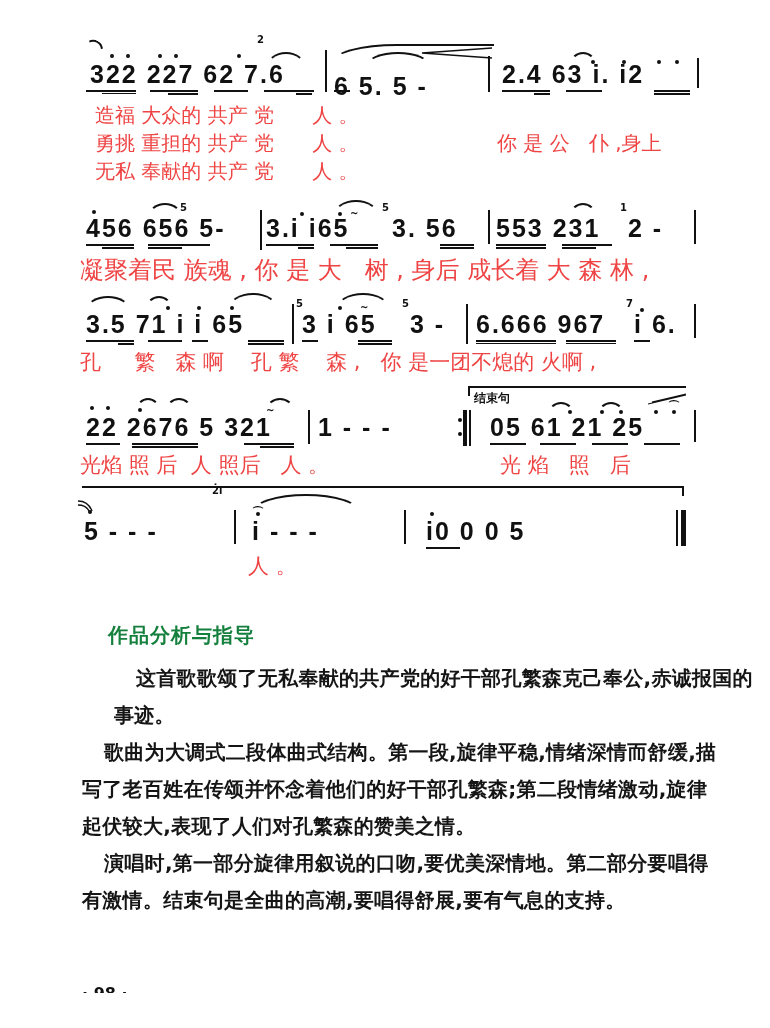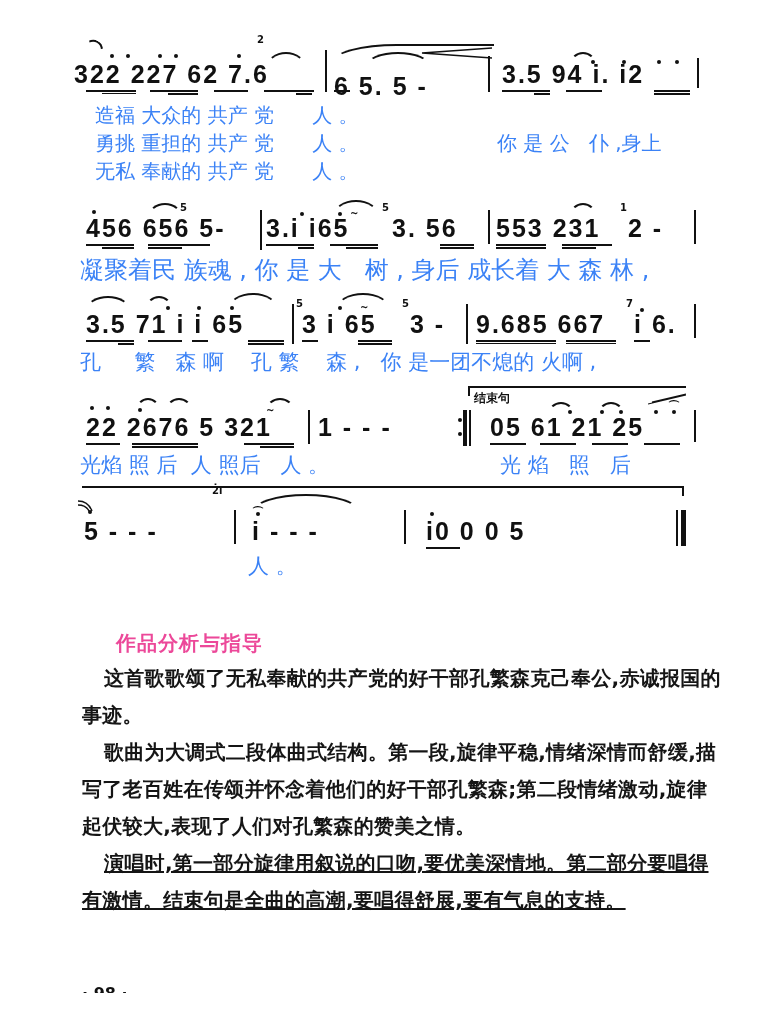--- a/index.html
+++ b/index.html
@@ -31,21 +31,21 @@
       letter-spacing: 2px;
       white-space: nowrap;
       color: #111;
     }
     .lyric {
       position: absolute;
       font-family: "DejaVu Sans", sans-serif;
       font-size: 20px;
       line-height: 24px;
       white-space: pre;
-      color: #3b82f6;
+      color: #ef4444;
     }
     .bar {
       position: absolute;
       width: 2px;
       background: #111;
     }
     .uline {
       position: absolute;
       height: 2px;
       background: #111;
@@ -83,26 +83,26 @@
     .analysis {
       position: absolute;
       left: 0;
       top: 600px;
       width: 770px;
     }
     .analysis h2 {
       position: absolute;
       left: 104px;
       top: 18px;
-      margin: 12px;
+      margin: 4px;
       font-family: "DejaVu Sans", sans-serif;
       font-weight: bold;
       font-size: 20px;
       letter-spacing: 1px;
-      color: #ec4899;
+      color: #15803d;
     }
     .para {
       position: absolute;
       left: 82px;
       width: 640px;
       margin: 0;
       font-family: "DejaVu Sans", sans-serif;
       font-weight: bold;
       font-size: 20px;
       line-height: 37px;
@@ -129,21 +129,21 @@
 
   <div>
     <div class="slur" style="left:82px;top:40px;width:20px;height:14px;border-radius:50% 50% 0 0/100% 100% 0 0;transform:rotate(30deg);"></div>
     <div class="dot" style="left:110px;top:54px;"></div>
     <div class="dot" style="left:126px;top:54px;"></div>
     <div class="dot" style="left:158px;top:54px;"></div>
     <div class="dot" style="left:174px;top:54px;"></div>
     <div class="dot" style="left:237px;top:54px;"></div>
     <div class="small" style="left:257px;top:34px;">2</div>
     <div class="slur" style="left:266px;top:52px;width:36px;height:14px;"></div>
-    <div class="note" style="left:74px;top:60px;">322  227  62  7.6</div>
+    <div class="note" style="left:90px;top:60px;">322  227  62  7.6</div>
     <div class="uline" style="left:86px;top:90px;width:50px;"></div>
     <div class="uline" style="left:102px;top:93px;width:34px;height:1px;"></div>
     <div class="uline" style="left:150px;top:90px;width:48px;"></div>
     <div class="uline" style="left:168px;top:93px;width:30px;"></div>
     <div class="uline" style="left:214px;top:90px;width:34px;"></div>
     <div class="uline" style="left:264px;top:90px;width:50px;"></div>
     <div class="uline" style="left:296px;top:93px;width:16px;"></div>
 
     <div class="bar" style="left:325px;top:50px;height:42px;"></div>
     <div class="slur" style="left:332px;top:44px;width:160px;height:16px;border-radius:40% 0 0 0/100% 0 0 0;border-right:none;"></div>
@@ -155,21 +155,21 @@
     </div>
     <div class="note" style="left:334px;top:72px;">6  5.  5  -</div>
     <div class="uline" style="left:334px;top:90px;width:16px;"></div>
     <div class="bar" style="left:488px;top:56px;height:36px;"></div>
 
     <div class="slur" style="left:570px;top:52px;width:22px;height:10px;"></div>
     <div class="dot" style="left:591px;top:60px;"></div>
     <div class="dot" style="left:622px;top:60px;"></div>
     <div class="dot" style="left:657px;top:60px;"></div>
     <div class="dot" style="left:675px;top:60px;"></div>
-    <div class="note" style="left:502px;top:60px;">3.5  94  i.  i2</div>
+    <div class="note" style="left:502px;top:60px;">2.4  63  i.  i2</div>
     <div class="uline" style="left:502px;top:90px;width:48px;"></div>
     <div class="uline" style="left:534px;top:93px;width:16px;"></div>
     <div class="uline" style="left:566px;top:90px;width:36px;"></div>
     <div class="uline" style="left:654px;top:90px;width:36px;"></div>
     <div class="uline" style="left:654px;top:93px;width:36px;"></div>
     <div class="bar" style="left:697px;top:58px;height:30px;"></div>
 
     <div class="lyric" style="left:95px;top:103px;">造福 大众的 共产 党      人 。</div>
     <div class="lyric" style="left:95px;top:131px;">勇挑 重担的 共产 党      人 。</div>
     <div class="lyric" style="left:497px;top:131px;">你 是 公   仆 ,身上</div>
@@ -236,21 +236,21 @@
     <div class="small" style="left:360px;top:302px;">~</div>
     <div class="dot" style="left:338px;top:306px;"></div>
     <div class="note" style="left:302px;top:310px;">3  i  65</div>
     <div class="uline" style="left:302px;top:340px;width:16px;"></div>
     <div class="uline" style="left:358px;top:340px;width:34px;"></div>
     <div class="uline" style="left:358px;top:343px;width:34px;"></div>
     <div class="small" style="left:402px;top:298px;">5</div>
     <div class="note" style="left:410px;top:310px;">3  -</div>
     <div class="bar" style="left:466px;top:304px;height:40px;"></div>
 
-    <div class="note" style="left:476px;top:310px;">9.685  667</div>
+    <div class="note" style="left:476px;top:310px;">6.666  967</div>
     <div class="uline" style="left:476px;top:340px;width:80px;"></div>
     <div class="uline" style="left:476px;top:343px;width:80px;height:1px;"></div>
     <div class="uline" style="left:566px;top:340px;width:50px;"></div>
     <div class="uline" style="left:566px;top:343px;width:50px;height:1px;"></div>
     <div class="small" style="left:626px;top:298px;">7</div>
     <div class="dot" style="left:640px;top:308px;"></div>
     <div class="note" style="left:634px;top:310px;text-align:center;">i  6.</div>
     <div class="uline" style="left:634px;top:340px;width:16px;"></div>
     <div class="bar" style="left:694px;top:304px;height:34px;"></div>
 
@@ -333,18 +333,18 @@
       <div style="position:absolute;left:0;top:0;width:2px;height:36px;background:#111;"></div>
       <div style="position:absolute;left:5px;top:0;width:5px;height:36px;background:#111;"></div>
     </div>
 
     <div class="lyric" style="left:248px;top:554px;font-size:21px;">人 。</div>
   </div>
 </div>
 
 <div class="analysis">
   <h2>作品分析与指导</h2>
-  <p class="para" style="top:60px;">这首歌歌颂了无私奉献的共产党的好干部孔繁森克己奉公,赤诚报国的事迹。</p>
+  <p class="para" style="top:60px;margin-left:32px;">这首歌歌颂了无私奉献的共产党的好干部孔繁森克己奉公,赤诚报国的事迹。</p>
   <p class="para" style="top:134px;">歌曲为大调式二段体曲式结构。第一段,旋律平稳,情绪深情而舒缓,描写了老百姓在传颂并怀念着他们的好干部孔繁森;第二段情绪激动,旋律起伏较大,表现了人们对孔繁森的赞美之情。</p>
-  <p class="para" style="top:245px;text-decoration:underline;">演唱时,第一部分旋律用叙说的口吻,要优美深情地。第二部分要唱得有激情。结束句是全曲的高潮,要唱得舒展,要有气息的支持。</p>
+  <p class="para" style="top:245px;">演唱时,第一部分旋律用叙说的口吻,要优美深情地。第二部分要唱得有激情。结束句是全曲的高潮,要唱得舒展,要有气息的支持。</p>
 </div>
 
 <div class="page-num">· 98 ·</div>
 
 </body></html>

